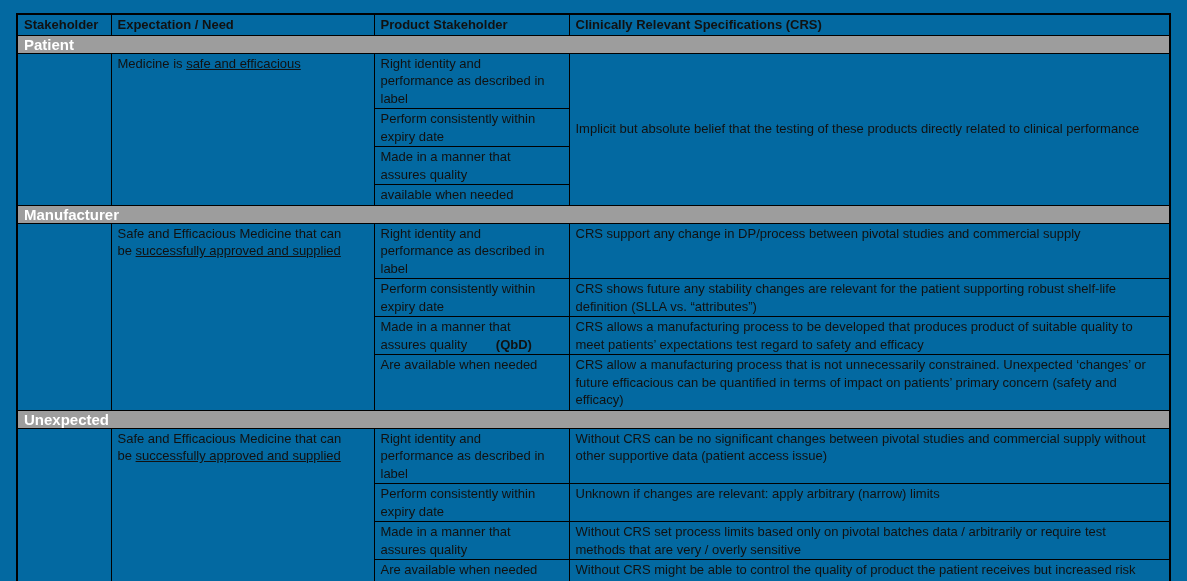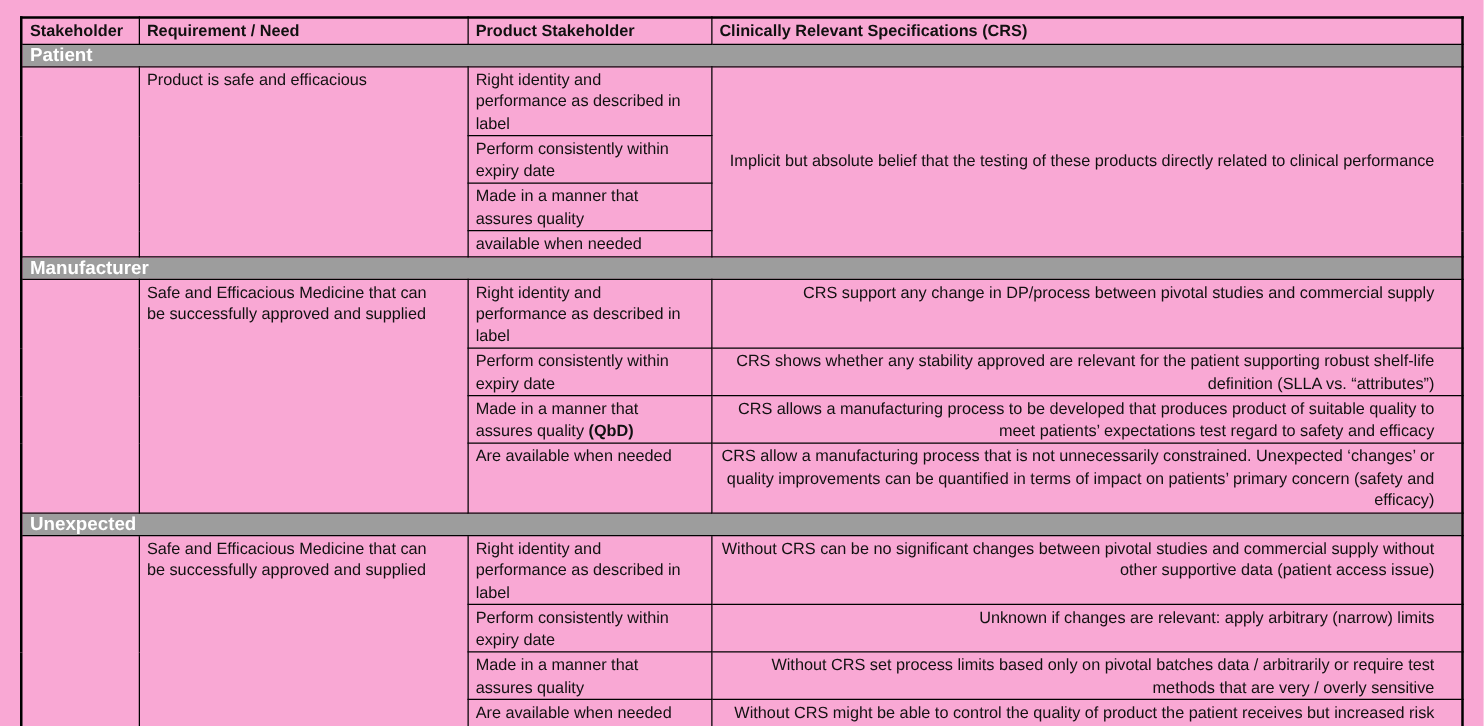--- a/index.html
+++ b/index.html
@@ -1,17 +1,17 @@
 <!DOCTYPE html>
 <html><head>
 <meta charset="utf-8">
 <style>
   html, body { margin:0; padding:0; background:#ffffff; }
   body { font-family:"Liberation Sans", sans-serif; color:#111; }
-  .page { width:1187px; height:581px; box-sizing:border-box; padding:13px 0 0 16px; overflow:hidden; background:#f9a8d4; }
+  .page { width:1187px; height:581px; box-sizing:border-box; padding:13px 0 0 16px; overflow:hidden; background:#0369a1; }
   table.doc { border-collapse:collapse; table-layout:fixed; width:1153px; border:2px solid #000; }
   .doc th, .doc td {
     border:1px solid #000;
     vertical-align:top;
     padding:1px 4px 1px 6px;
     font-size:13px;
     line-height:17.5px;
     overflow:hidden;
   }
   .doc th { text-align:left; font-weight:bold; height:15px; white-space:nowrap; }
@@ -20,23 +20,23 @@
     color:#ffffff;
     font-weight:bold;
     font-size:15px;
     line-height:14px;
     height:13px;
     padding-top:2px;
   }
   td.crs-mid { vertical-align:middle; }
   .exp-inner { max-width:232px; }
   .req-inner { max-width:172px; }
-  .crs-inner { max-width:572px;text-align:right; }
-  .u { }
-  .b { font-weight:bold; }
+  .crs-inner { max-width:572px; }
+  .u { text-decoration:underline; }
+  .b { font-weight:bold;margin-left:25px; }
   tr.rh55 { height:55px; }
   tr.rh54 { height:54px;margin-top:34px; }
   tr.rh36 { height:36px; }
   tr.rh35 { height:35px; }
   tr.rh19 { height:19px; }
   tr.rh37 { height:37px; }
 </style>
 </head>
 <body>
 
@@ -44,34 +44,34 @@
   <table class="doc">
     <colgroup>
       <col style="width:94px">
       <col style="width:263px">
       <col style="width:195px">
       <col style="width:601px">
     </colgroup>
     <thead>
       <tr>
         <th>Stakeholder</th>
-        <th>Requirement / Need</th>
+        <th>Expectation / Need</th>
         <th>Product Stakeholder</th>
         <th>Clinically Relevant Specifications (CRS)</th>
       </tr>
     </thead>
     <tbody>
 
       <tr class="band">
         <td colspan="4">Patient</td>
       </tr>
       <tr class="rh55">
         <td rowspan="4"></td>
         <td rowspan="4">
-          <div class="exp-inner"><span>Product is </span><span class="u">safe and efficacious</span></div>
+          <div class="exp-inner"><span>Medicine is </span><span class="u">safe and efficacious</span></div>
         </td>
         <td>
           <div class="req-inner"><span>Right identity and performance as described in label</span><span class="b"></span></div>
         </td>
         <td rowspan="4" class="crs-mid">
           <div class="crs-inner">Implicit but absolute belief that the testing of these products directly related to clinical performance</div>
         </td>
       </tr>
       <tr class="rh36">
         <td>
@@ -102,37 +102,37 @@
         </td>
         <td>
           <div class="crs-inner">CRS support any change in DP/process between pivotal studies and commercial supply</div>
         </td>
       </tr>
       <tr class="rh36">
         <td>
           <div class="req-inner"><span>Perform consistently within expiry date</span><span class="b"></span></div>
         </td>
         <td>
-          <div class="crs-inner">CRS shows whether any stability approved are relevant for the patient supporting robust shelf-life definition (SLLA vs. “attributes”)</div>
+          <div class="crs-inner">CRS shows future any stability changes are relevant for the patient supporting robust shelf-life definition (SLLA vs. “attributes”)</div>
         </td>
       </tr>
       <tr class="rh36">
         <td>
           <div class="req-inner"><span>Made in a manner that assures quality </span><span class="b">(QbD)</span></div>
         </td>
         <td>
           <div class="crs-inner">CRS allows a manufacturing process to be developed that produces product of suitable quality to meet patients’ expectations test regard to safety and efficacy</div>
         </td>
       </tr>
       <tr class="rh55">
         <td>
           <div class="req-inner"><span>Are available when needed</span><span class="b"></span></div>
         </td>
         <td>
-          <div class="crs-inner">CRS allow a manufacturing process that is not unnecessarily constrained. Unexpected ‘changes’ or quality improvements can be quantified in terms of impact on patients’ primary concern (safety and efficacy)</div>
+          <div class="crs-inner">CRS allow a manufacturing process that is not unnecessarily constrained. Unexpected ‘changes’ or future efficacious can be quantified in terms of impact on patients’ primary concern (safety and efficacy)</div>
         </td>
       </tr>
 
       <tr class="band">
         <td colspan="4">Unexpected</td>
       </tr>
       <tr class="rh54">
         <td rowspan="4"></td>
         <td rowspan="4">
           <div class="exp-inner"><span>Safe and Efficacious Medicine that can be </span><span class="u">successfully approved and supplied</span></div>

